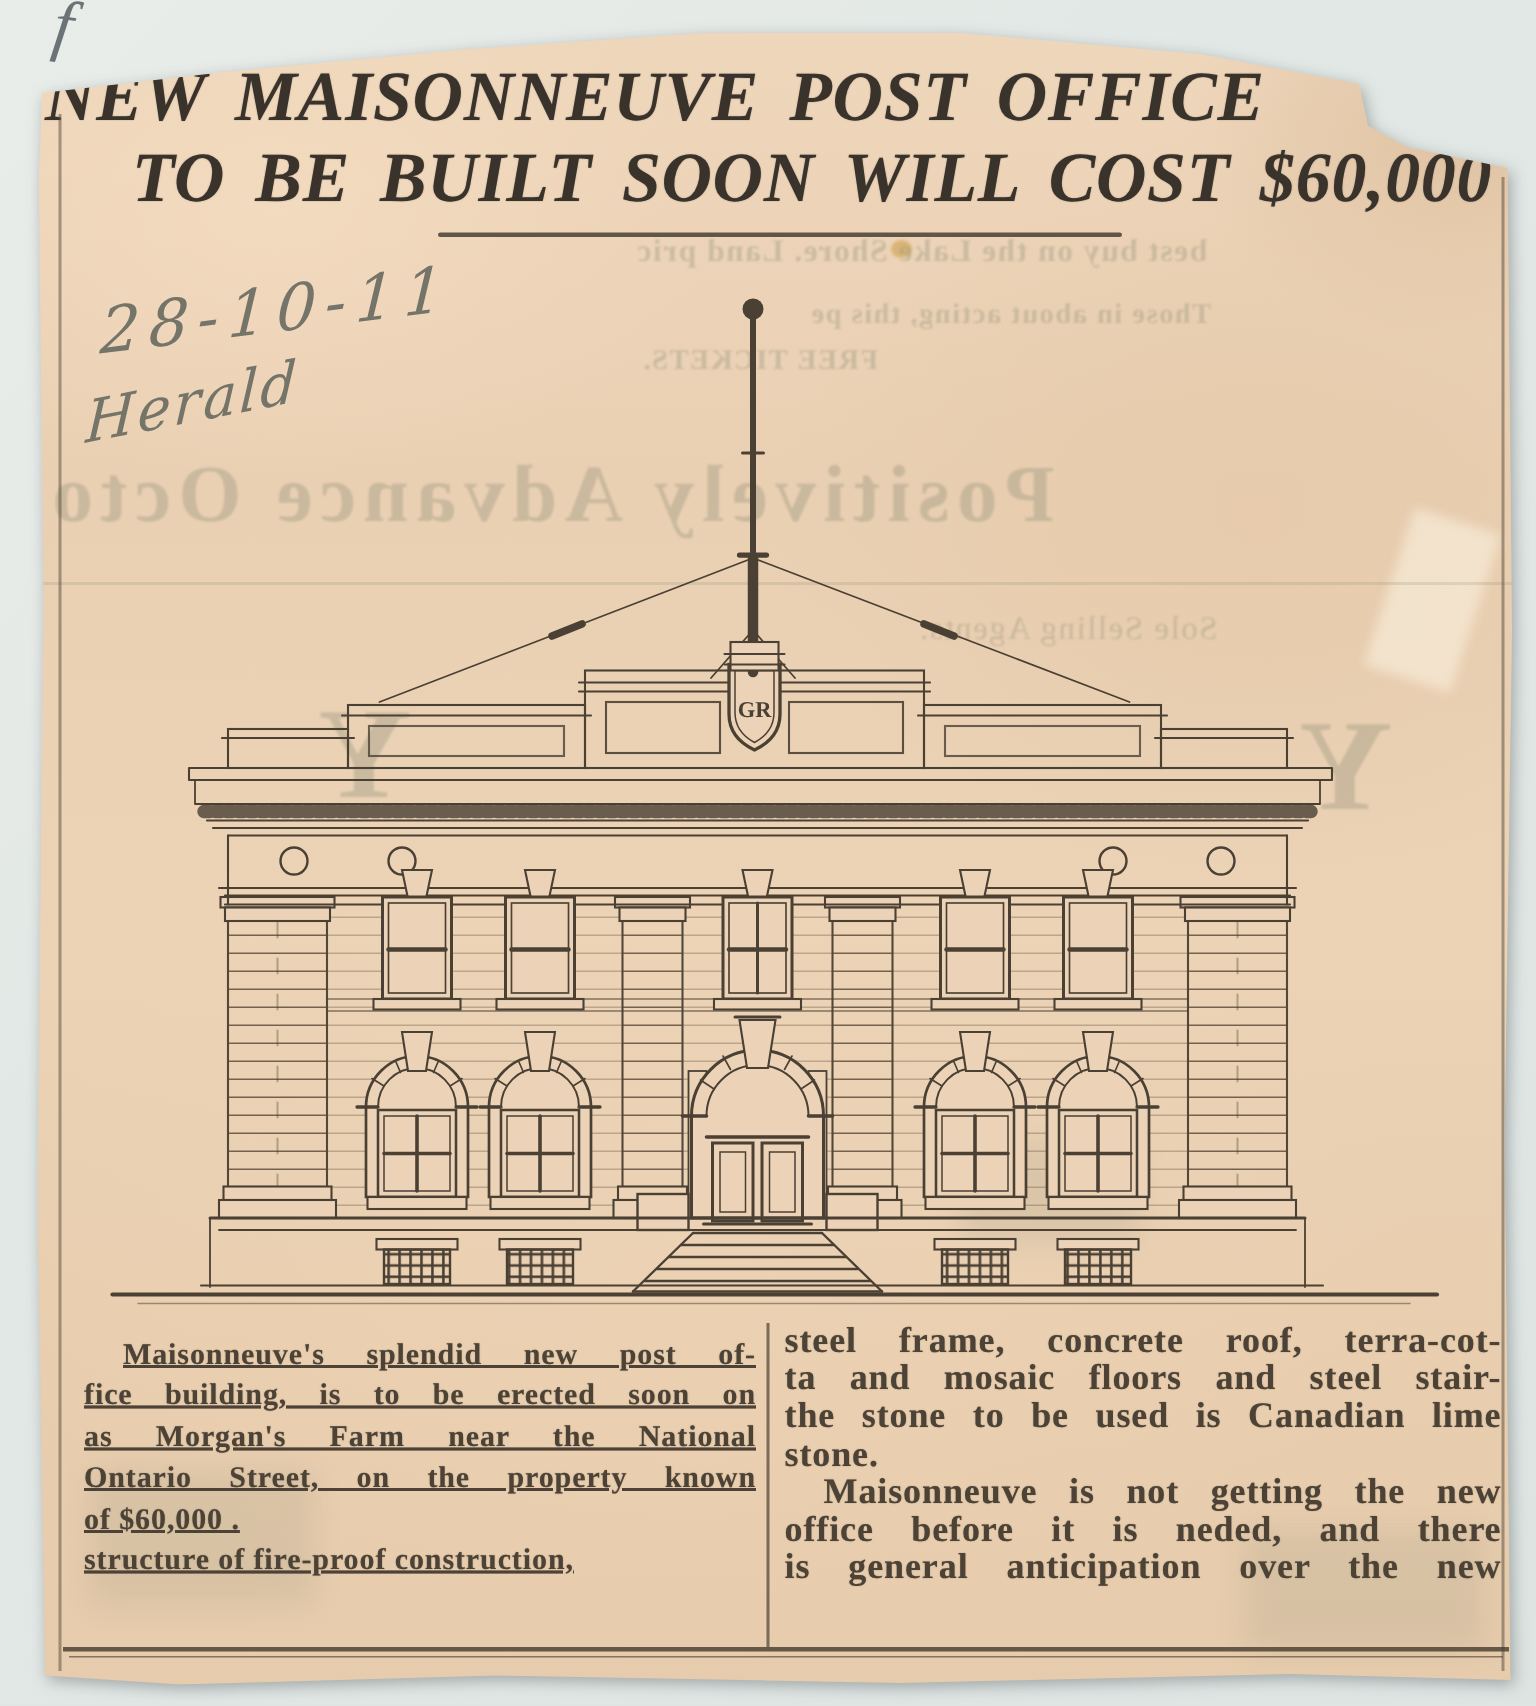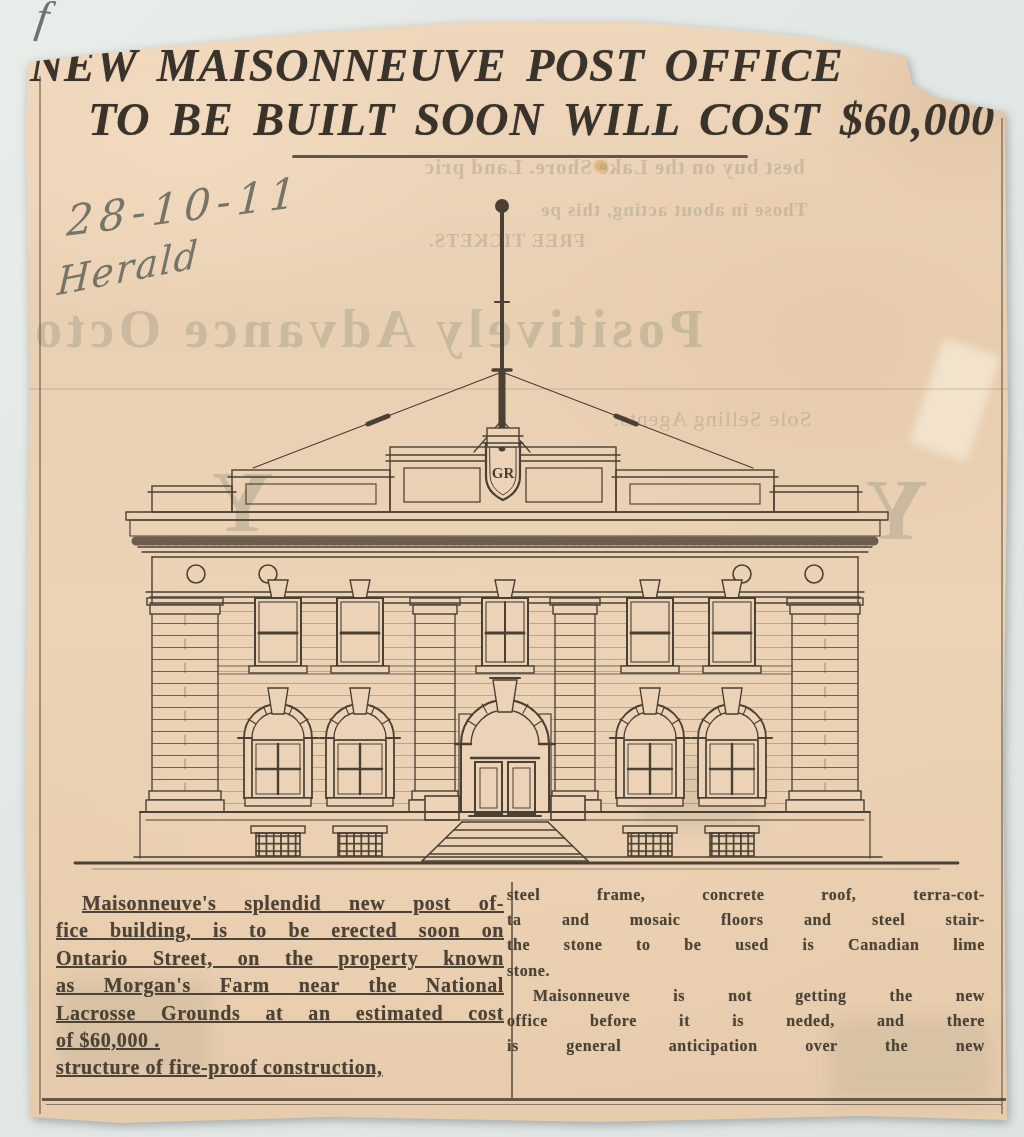--- a/index.html
+++ b/index.html
@@ -43,21 +43,21 @@
   
   .colrule{position:absolute;width:2px;background:#554a3a;}
   #rule-left{left:39px;top:76px;height:1038px;opacity:.5;}
   #rule-mid{left:511px;top:882px;height:216px;opacity:.75;}
   #rule-right{left:1001px;top:118px;height:996px;opacity:.5;}
   .hrule{position:absolute;background:#453b2d;}
   #brule1{left:42px;top:1098px;width:964px;height:3px;opacity:.8;}
   #brule2{left:46px;top:1104px;width:956px;height:1px;opacity:.6;}
   .column{position:absolute;color:#4c4336;font-weight:bold;letter-spacing:.6px;}
   #col0{left:56px;top:890px;width:448px;font-size:20px;}
-  #col1{left:507px;top:882px;width:478px;font-size:16px;}
+  #col1{left:523px;top:882px;width:478px;font-size:24px;}
   #col0 .tline{line-height:27.4px;text-decoration:underline;}
   #col1 .tline{line-height:25.2px;}
   .tline{text-align:justify;text-align-last:justify;white-space:nowrap;text-shadow:0 0 .8px rgba(76,67,54,.5);}
   .tline.last{text-align-last:left;}
   .tline.indent{text-indent:26px;}
   
   #building{position:absolute;left:0;top:0;width:1024px;height:1137px;}
 </style>
 </head>
 <body>
@@ -332,23 +332,22 @@
 
     <div id="rule-left" class="colrule"></div>
     <div id="rule-mid" class="colrule"></div>
     <div id="rule-right" class="colrule"></div>
     <div id="brule1" class="hrule"></div>
     <div id="brule2" class="hrule"></div>
 
     <div id="col0" class="column">
           <div class="tline indent">Maisonneuve's splendid new post of-</div>
           <div class="tline">fice building, is to be erected soon on</div>
+          <div class="tline">as Morgan's Farm near the National</div>
           <div class="tline">Ontario Street, on the property known</div>
-          <div class="tline">as Morgan's Farm near the National</div>
-          <div class="tline">Lacrosse Grounds at an estimated cost</div>
           <div class="tline last">of $60,000 .</div>
           <div class="tline last">structure   of fire-proof construction,</div>
         </div>
     <div id="col1" class="column">
           <div class="tline">steel frame, concrete roof, terra-cot-</div>
           <div class="tline">ta and mosaic floors and steel stair-</div>
           <div class="tline">the stone to be used is Canadian lime</div>
           <div class="tline last">stone.</div>
           <div class="tline indent">Maisonneuve is not getting the new</div>
           <div class="tline">office before it is neded, and there</div>

